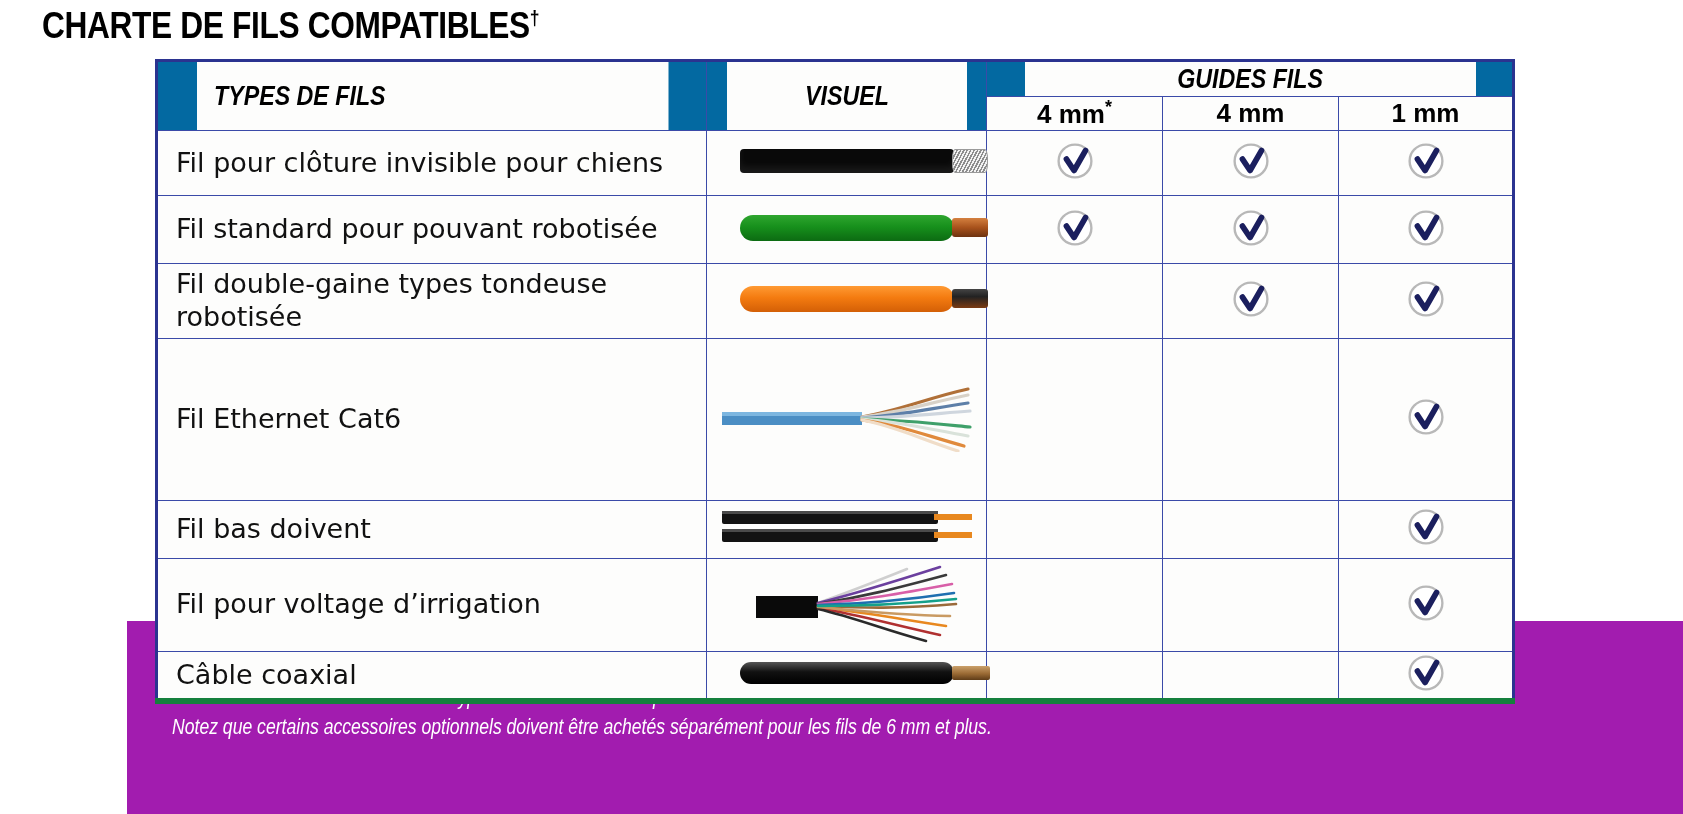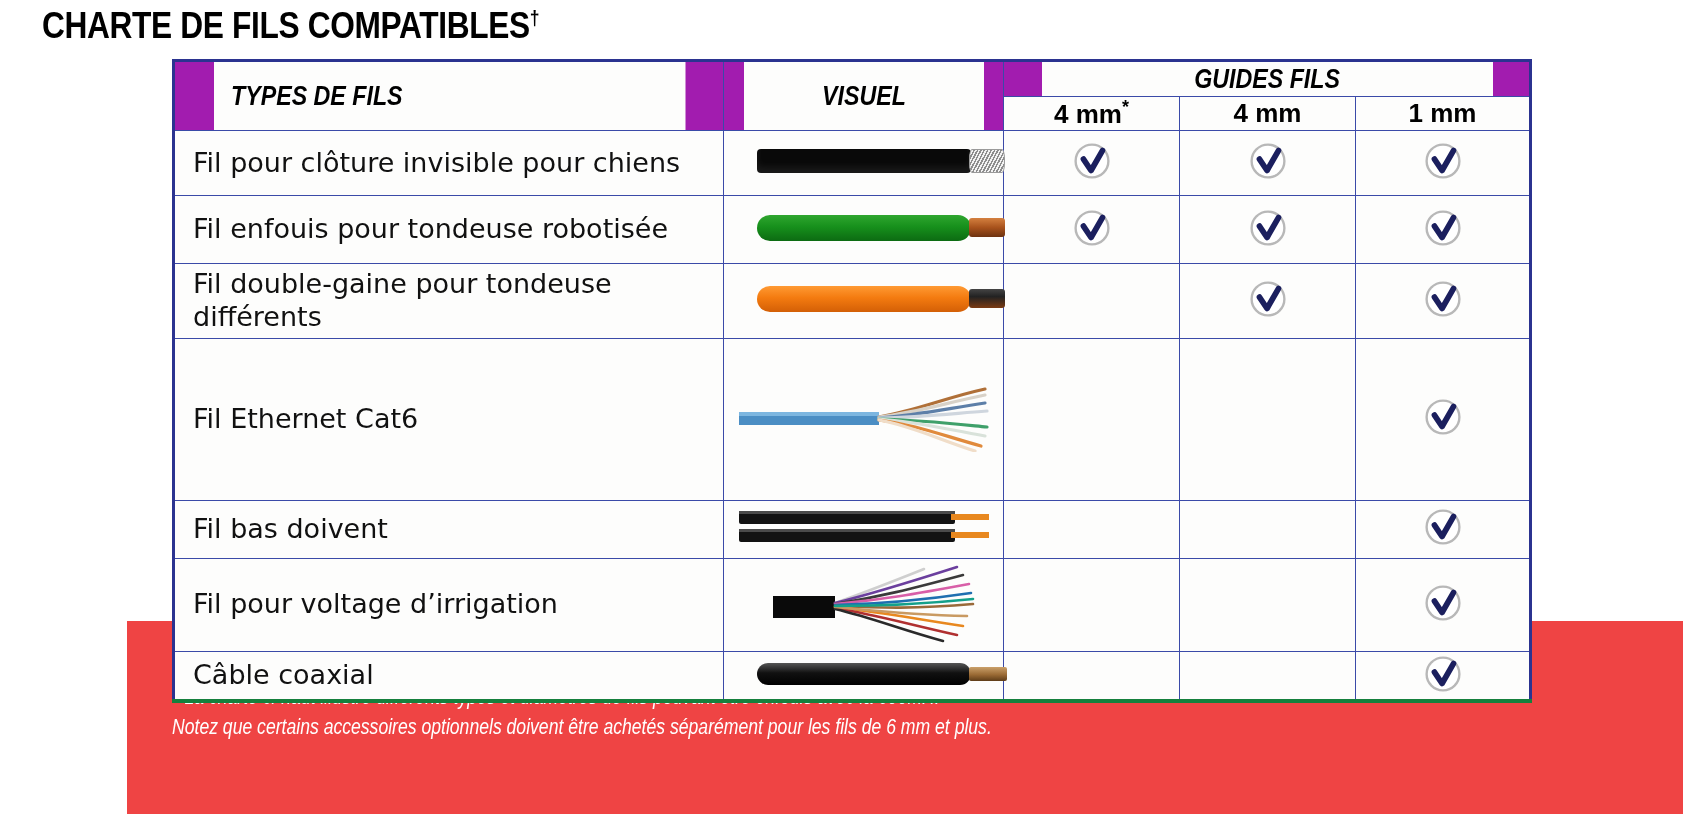--- a/index.html
+++ b/index.html
@@ -23,21 +23,21 @@
   }
   #title .dag{
     font-size:20px;
     vertical-align:super;
     font-weight:bold;
   }
   
   #footer-band{
     position:absolute;left:127px;top:621px;
     width:1556px;height:193px;
-    background:#ef4444;
+    background:#a21caf;
     z-index:0;
   }
   #footer-inner{
     position:absolute;left:45px;top:28px;right:10px;
     color:#ffffff;
   }
   .foot-strong{
     font-family:"Liberation Sans","DejaVu Sans",sans-serif;
     font-weight:bold;font-style:italic;
     font-size:25px;
@@ -55,37 +55,37 @@
     transform:scaleX(0.80);
     transform-origin:left top;
     white-space:nowrap;
     line-height:1.35;
   }
   .foot-note .dag{
     font-size:17px;vertical-align:super;
   }
   
   #chart{
-    position:absolute;left:172px;top:59px;
+    position:absolute;left:155px;top:59px;
     width:1357px;
     border-collapse:collapse;
-    background:#a21caf;
+    background:#0369a1;
     z-index:2;
     table-layout:fixed;
   }
   #chart td,#chart th{
     border:1px solid #3b4aa8;
     padding:0;
     background:#fdfdfc;
     box-sizing:border-box;
   }
   #chart .outer-l{border-left:3px solid #2b3390;}
   #chart .outer-r{border-right:3px solid #2b3390;}
   #chart .outer-t{border-top:3px solid #2b3390;}
-  #chart .outer-b{border-bottom:4px solid #15803d;}
+  #chart .outer-b{border-bottom:6px solid #15803d;}
 
   .hd-main{
     font-family:"Liberation Sans","DejaVu Sans",sans-serif;
     font-weight:bold;font-style:italic;
     font-size:27px;
     color:#000;
     text-align:center;
     transform:scaleX(0.86);
     white-space:nowrap;
   }
@@ -243,21 +243,21 @@
           <svg viewBox="0 0 40 40" width="38" height="38">
             <circle cx="20" cy="20" r="16" fill="none" stroke="#b8b8b8" stroke-width="5"></circle>
             <circle cx="20" cy="20" r="16" fill="#ffffff"></circle>
             <path d="M11 18 L19 30 L31 9" fill="none" stroke="#1b1f5e" stroke-width="6" stroke-linecap="round" stroke-linejoin="round"></path>
           </svg>
         </span>
       </td>
     </tr>
 
     <tr>
-      <td class="rowlabel outer-l" style="height:68px">Fil enfouis pour tondeuse robotisée</td>
+      <td class="rowlabel outer-l" style="height:68px">Fil standard pour pouvant robotisée</td>
       <td class="viscell">
         <span class="wire-wrap">
           <span class="wire-green"></span>
         </span>
       </td>
       <td class="chkcell">
         <span class="check">
           <svg viewBox="0 0 40 40" width="38" height="38">
             <circle cx="20" cy="20" r="16" fill="none" stroke="#b8b8b8" stroke-width="5"></circle>
             <circle cx="20" cy="20" r="16" fill="#ffffff"></circle>
@@ -279,21 +279,21 @@
           <svg viewBox="0 0 40 40" width="38" height="38">
             <circle cx="20" cy="20" r="16" fill="none" stroke="#b8b8b8" stroke-width="5"></circle>
             <circle cx="20" cy="20" r="16" fill="#ffffff"></circle>
             <path d="M11 18 L19 30 L31 9" fill="none" stroke="#1b1f5e" stroke-width="6" stroke-linecap="round" stroke-linejoin="round"></path>
           </svg>
         </span>
       </td>
     </tr>
 
     <tr>
-      <td class="rowlabel outer-l" style="height:68px">Fil double-gaine pour tondeuse différents</td>
+      <td class="rowlabel outer-l" style="height:68px">Fil double-gaine types tondeuse robotisée</td>
       <td class="viscell">
         <span class="wire-wrap">
           <span class="wire-orange"></span>
         </span>
       </td>
       <td class="chkcell"></td>
       <td class="chkcell">
         <span class="check">
           <svg viewBox="0 0 40 40" width="38" height="38">
             <circle cx="20" cy="20" r="16" fill="none" stroke="#b8b8b8" stroke-width="5"></circle>

